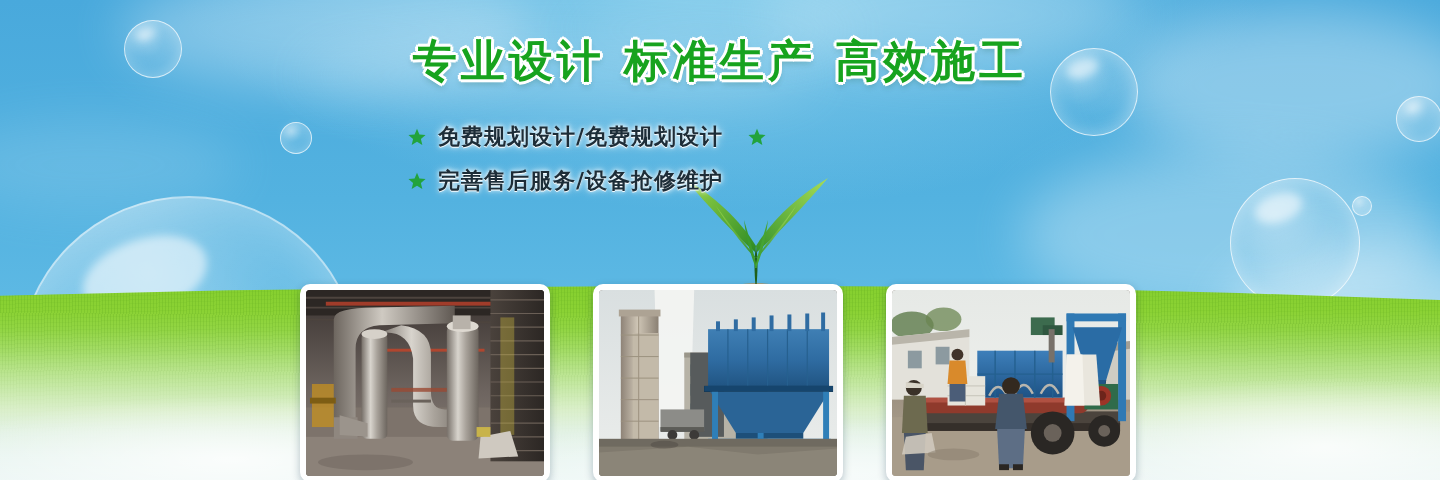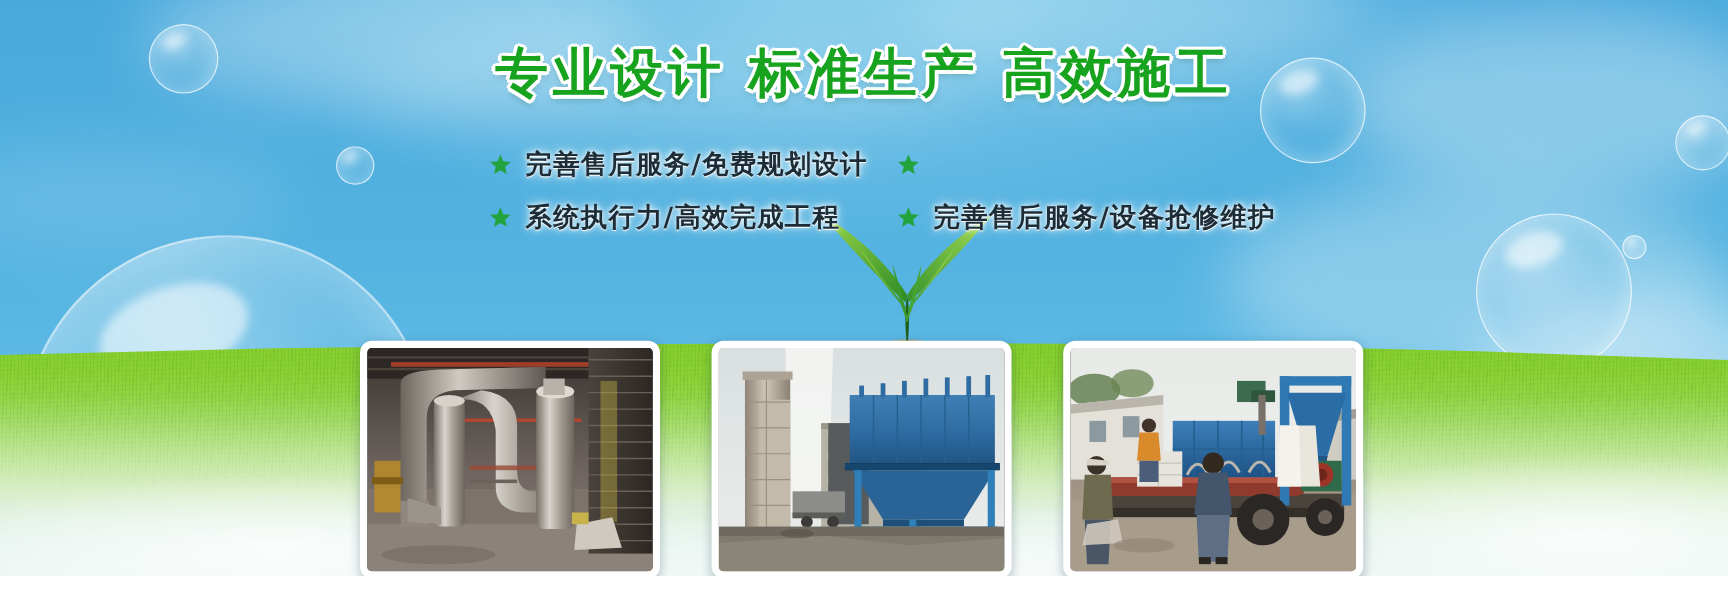--- a/index.html
+++ b/index.html
@@ -200,35 +200,29 @@
   </div>
 
   <div class="headline">专业设计  标准生产  高效施工</div>
 
   <div class="bullets">
 
     <div class="bullet">
       <svg class="star" viewBox="0 0 24 24">
         <polygon points="12,1 15.2,8.6 23.4,9.3 17.2,14.7 19.1,22.7 12,18.4 4.9,22.7 6.8,14.7 0.6,9.3 8.8,8.6" fill="#22A33D"></polygon>
       </svg>
-      <span class="bullet-label">完善售后服务/免费规划设计</span>
+      <span class="bullet-label">免费规划设计/免费规划设计</span>
     </div>
 
     <div class="bullet">
       <svg class="star" viewBox="0 0 24 24">
         <polygon points="12,1 15.2,8.6 23.4,9.3 17.2,14.7 19.1,22.7 12,18.4 4.9,22.7 6.8,14.7 0.6,9.3 8.8,8.6" fill="#22A33D"></polygon>
       </svg>
     </div>
 
-    <div class="bullet">
-      <svg class="star" viewBox="0 0 24 24">
-        <polygon points="12,1 15.2,8.6 23.4,9.3 17.2,14.7 19.1,22.7 12,18.4 4.9,22.7 6.8,14.7 0.6,9.3 8.8,8.6" fill="#22A33D"></polygon>
-      </svg>
-      <span class="bullet-label">系统执行力/高效完成工程</span>
-    </div>
 
     <div class="bullet">
       <svg class="star" viewBox="0 0 24 24">
         <polygon points="12,1 15.2,8.6 23.4,9.3 17.2,14.7 19.1,22.7 12,18.4 4.9,22.7 6.8,14.7 0.6,9.3 8.8,8.6" fill="#22A33D"></polygon>
       </svg>
       <span class="bullet-label">完善售后服务/设备抢修维护</span>
     </div>
 
   </div>
 

